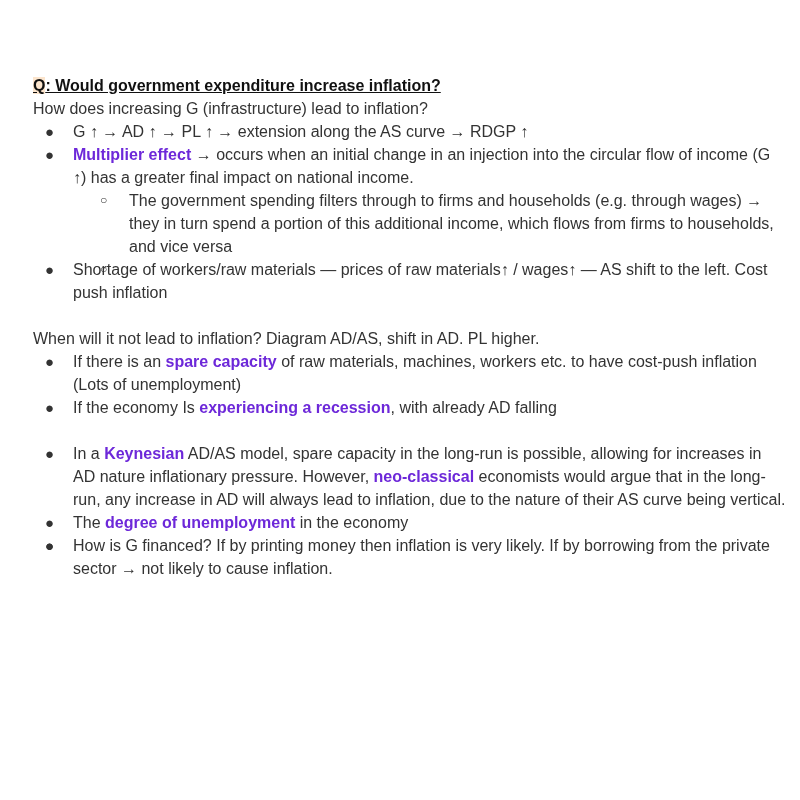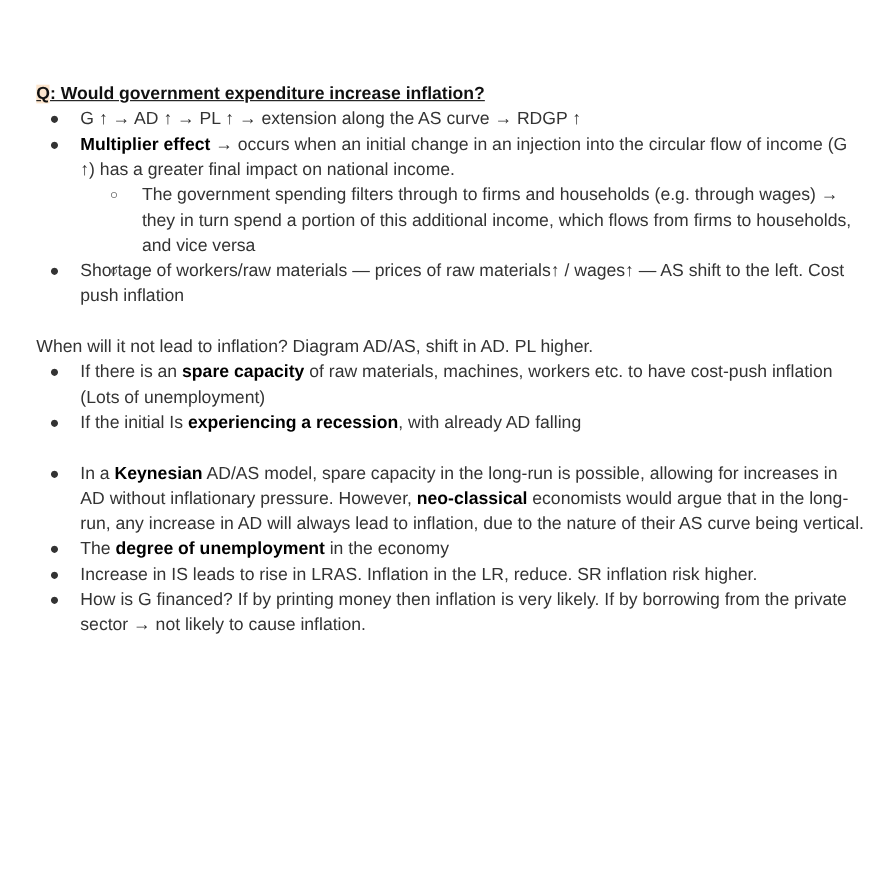--- a/index.html
+++ b/index.html
@@ -64,29 +64,30 @@
       padding-left: 113px;
       line-height: 23px;
       margin-left: -57px;
     }
     ul.l2 > li > .bullet {
       position: absolute;
       left: 84px;
       top: 0;
       font-size: 12px;
     }
-    b { font-weight: bold; color: #000000; }
+    b { font-weight: bold; color: #6d28d9; }
   </style>
 </head>
 <body>
 
 <div class="doc">
 
   <p class="line title"><span class="q-hl">Q</span><span>: Would government expenditure increase inflation?</span></p>
 
+  <p class="line">How does increasing G (infrastructure) lead to inflation?</p>
   <ul class="l1">
     <li>
       <span class="bullet">●</span>
       <span>G ↑ → AD ↑ → PL ↑ → extension along the AS curve → RDGP ↑</span>
     </li>
     <li>
       <span class="bullet">●</span>
       <b>Multiplier effect</b><span> → occurs when an initial change in an injection into the circular flow of income (G ↑) has a greater final impact on national income.</span>
       <ul class="l2">
         <li>
@@ -107,38 +108,37 @@
   <div class="gap"></div>
 
   <p class="line">When will it not lead to inflation? Diagram AD/AS, shift in AD. PL higher.</p>
   <ul class="l1">
     <li>
       <span class="bullet">●</span>
       <span>If there is an </span><b>spare capacity</b><span> of raw materials, machines, workers etc. to have cost-push inflation (Lots of unemployment)</span>
     </li>
     <li>
       <span class="bullet">●</span>
-      <span>If the initial Is </span><b>experiencing a recession</b><span>, with already AD falling</span>
+      <span>If the economy Is </span><b>experiencing a recession</b><span>, with already AD falling</span>
     </li>
   </ul>
 
   <div class="gap"></div>
 
   <ul class="l1">
     <li>
       <span class="bullet">●</span>
-      <span>In a </span><b>Keynesian</b><span> AD/AS model, spare capacity in the long-run is possible, allowing for increases in AD without inflationary pressure. However, </span><b>neo-classical</b><span> economists would argue that in the long-run, any increase in AD will always lead to inflation, due to the nature of their AS curve being vertical.</span>
+      <span>In a </span><b>Keynesian</b><span> AD/AS model, spare capacity in the long-run is possible, allowing for increases in AD nature inflationary pressure. However, </span><b>neo-classical</b><span> economists would argue that in the long-run, any increase in AD will always lead to inflation, due to the nature of their AS curve being vertical.</span>
     </li>
     <li>
       <span class="bullet">●</span>
       <span>The </span><b>degree of unemployment</b><span> in the economy</span>
     </li>
     <li>
       <span class="bullet">●</span>
-      <span>Increase in IS leads to rise in LRAS. Inflation in the LR, reduce. SR inflation risk higher.</span>
     </li>
     <li>
       <span class="bullet">●</span>
       <span>How is G financed? If by printing money then inflation is very likely. If by borrowing from the private sector → not likely to cause inflation.</span>
     </li>
   </ul>
 
 </div>
 
 </body></html>

